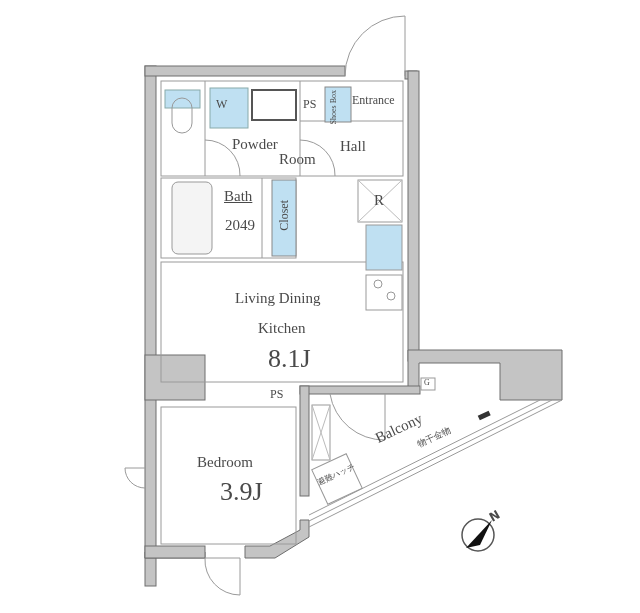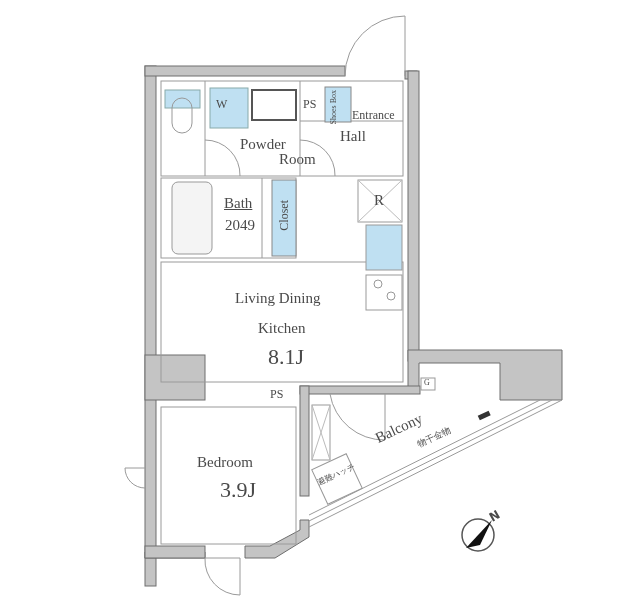--- a/index.html
+++ b/index.html
@@ -2,21 +2,21 @@
 <html><head>
 <meta charset="utf-8">
 <style>
   html, body { margin: 0; padding: 0; background: #ffffff; }
   body { width: 640px; height: 613px; position: relative; overflow: hidden; font-family: "DejaVu Serif", "Liberation Serif", serif; }
   #plan { position: absolute; left: 0; top: 0; width: 640px; height: 613px; }
   .lbl { position: absolute; color: #4a4a4a; font-family: "Liberation Serif", "DejaVu Serif", serif; text-align: center; white-space: nowrap; line-height: 1.15; }
   .lbl-md { font-size: 15px; }
   .lbl-sm { font-size: 12px; }
   .lbl-xs { font-size: 12px; }
-  .lbl-big { font-size: 22px; }
+  .lbl-big { font-size: 26px; }
   .vert { writing-mode: vertical-rl; transform: rotate(180deg); }
 </style>
 </head>
 <body>
 
 <svg id="plan" viewBox="0 0 640 613" xmlns="http://www.w3.org/2000/svg">
   <g fill="#c4c4c4" stroke="#6e6e6e" stroke-width="1">
 
     <rect x="145" y="66" width="11" height="520"></rect>
 
@@ -88,25 +88,25 @@
 
   <g>
     <circle cx="478" cy="535" r="16" fill="none" stroke="#555" stroke-width="1.5"></circle>
     <polygon points="466,548 492,520 480,545" fill="#111"></polygon>
   </g>
 </svg>
 
 <div class="lbl lbl-sm" style="left:216px;top:98px;">W</div>
 <div class="lbl lbl-xs" style="left:303px;top:98px;">PS</div>
 <div class="lbl lbl-xs vert" style="left:329px;top:90px;font-size:8px;">Shoes Box</div>
-<div class="lbl lbl-sm" style="left:352px;top:94px;margin-top:15px;">Entrance</div>
-<div class="lbl lbl-md" style="left:240px;top:136px;">Powder</div>
+<div class="lbl lbl-sm" style="left:352px;top:94px;">Entrance</div>
+<div class="lbl lbl-md" style="left:232px;top:136px;">Powder</div>
 <div class="lbl lbl-md" style="left:243px;top:151px;margin-left:36px;">Room</div>
-<div class="lbl lbl-md" style="left:340px;top:128px;">Hall</div>
-<div class="lbl lbl-md" style="left:224px;top:195px;text-decoration:underline;">Bath</div>
+<div class="lbl lbl-md" style="left:340px;top:138px;">Hall</div>
+<div class="lbl lbl-md" style="left:224px;top:188px;text-decoration:underline;">Bath</div>
 <div class="lbl lbl-md" style="left:225px;top:217px;">2049</div>
 <div class="lbl lbl-xs vert" style="left:278px;top:200px;">Closet</div>
 <div class="lbl lbl-md" style="left:374px;top:192px;">R</div>
 <div class="lbl lbl-md" style="left:235px;top:290px;">Living Dining</div>
 <div class="lbl lbl-md" style="left:258px;top:320px;">Kitchen</div>
 <div class="lbl lbl-big" style="left:268px;top:344px;">8.1J</div>
 <div class="lbl lbl-xs" style="left:270px;top:388px;">PS</div>
 <div class="lbl lbl-md" style="left:197px;top:454px;">Bedroom</div>
 <div class="lbl lbl-big" style="left:212px;top:477px;margin-left:8px;">3.9J</div>
 <div class="lbl lbl-md" style="left:374px;top:420px;transform:rotate(-25deg);">Balcony</div>

